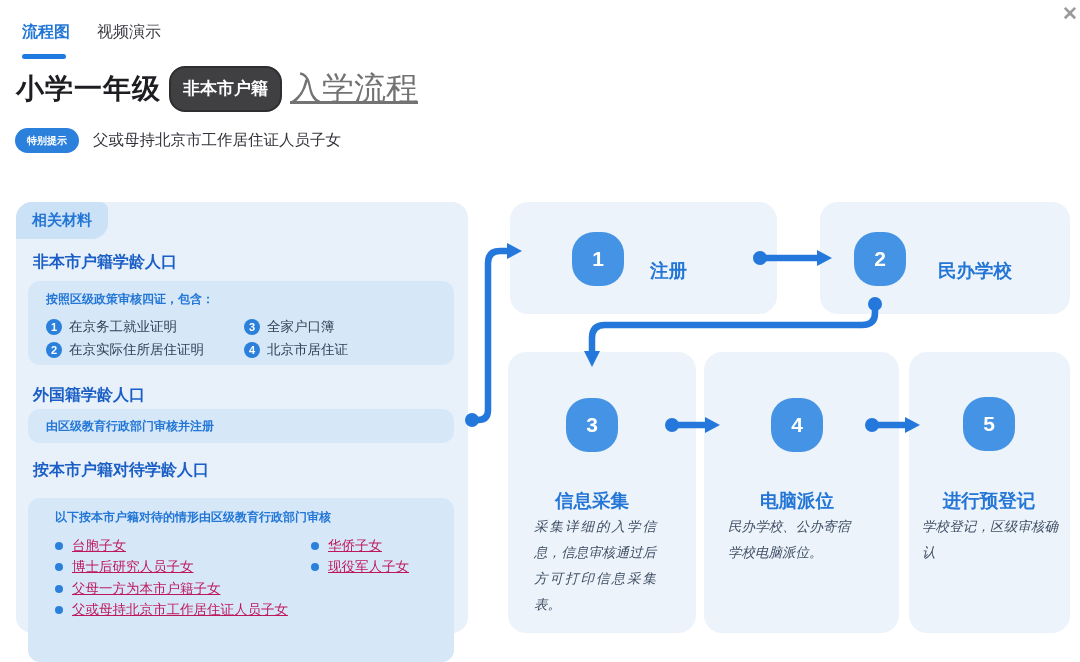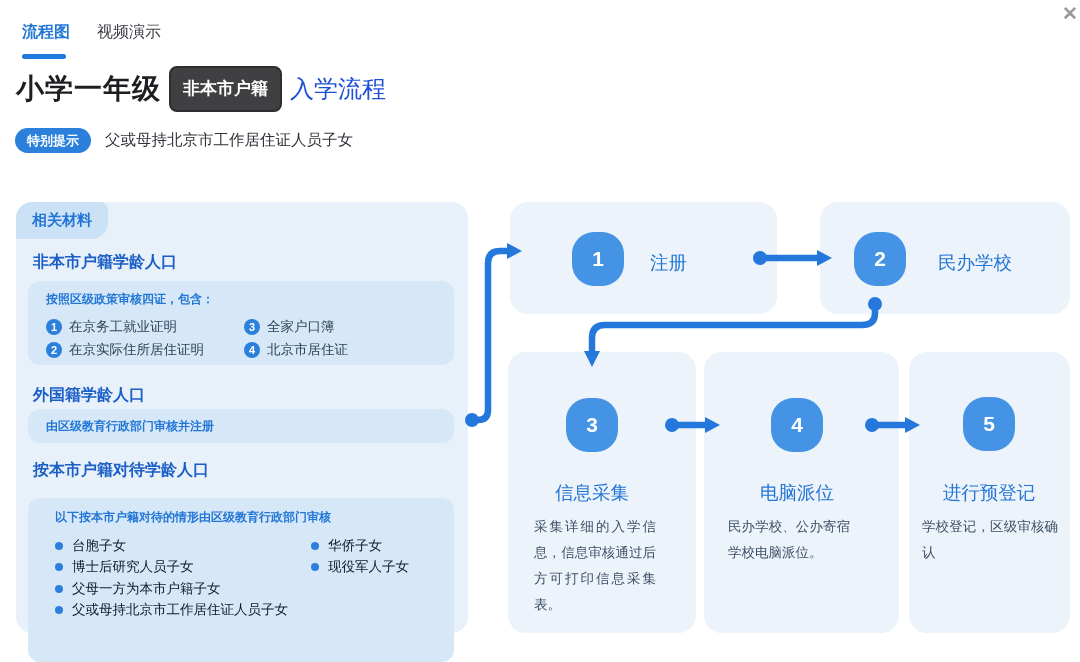--- a/index.html
+++ b/index.html
@@ -9,53 +9,53 @@
   
   .tab{position:absolute;top:22px;font-size:16px;color:#3a3a42;cursor:pointer;}
   .tab.active{color:#2277d6;font-weight:bold;}
   .tab-underline{position:absolute;left:22px;top:54px;width:44px;height:5px;border-radius:3px;background:#1f7ae0;}
   .close-icon{position:absolute;left:1062px;top:2px;font-size:19px;font-weight:bold;color:#9a9a9a;cursor:pointer;}
 
   
   .title-row{position:absolute;left:16px;top:72px;height:34px;display:flex;align-items:center;gap:8px;}
   .title-grade{font-size:28px;font-weight:900;color:#1d1d22;letter-spacing:1px;}
   .title-badge{background:#404043;color:#ffffff;font-size:17px;font-weight:bold;
-               padding:10px 12px;border-radius:8px;border:2px solid #2e2e31;line-height:22px;}
-  .title-suffix{font-size:24px;color:#1d4ed8;}
+               padding:10px 12px;border-radius:16px;border:2px solid #2e2e31;line-height:22px;}
+  .title-suffix{font-size:32px;color:#737373;text-decoration:underline;}
 
   
   .tip-row{position:absolute;left:15px;top:127px;height:26px;display:flex;align-items:center;gap:14px;}
-  .tip-pill{background:#2b80dc;color:#fff;font-size:13px;font-weight:bold;padding:4px 12px;border-radius:14px;line-height:17px;text-align:right;}
+  .tip-pill{background:#2b80dc;color:#fff;font-size:10px;font-weight:bold;padding:4px 12px;border-radius:14px;line-height:17px;text-align:right;}
   .tip-text{font-size:15.5px;color:#32333a;}
 
   
   .panel{position:absolute;left:16px;top:202px;width:452px;height:431px;background:#e8f1fa;border-radius:16px;}
   .panel-tag{position:absolute;left:0;top:0;background:#cbe1f6;color:#2376d6;font-size:15px;font-weight:bold;
              padding:9px 16px;border-radius:16px 8px 16px 0;}
   .sec-heading{position:absolute;left:17px;font-size:16px;font-weight:bold;color:#1a5ec6;}
   .inner-box{position:absolute;left:12px;width:426px;background:#d6e8f8;border-radius:12px;}
   .inner-title{font-size:12px;font-weight:bold;color:#2376d6;}
   .cert-grid{display:grid;grid-template-columns:198px 1fr;grid-auto-rows:23px;margin-top:7px;}
   .cert-item{display:flex;align-items:center;gap:7px;}
   .num-dot{width:16px;height:16px;border-radius:50%;background:#2b80dc;color:#fff;font-size:11px;font-weight:bold;
            display:flex;align-items:center;justify-content:center;flex:0 0 16px;}
   .cert-text{font-size:13.5px;color:#2e4157;}
   .bullet-cols{display:flex;margin-top:9px;}
   .bullet-col{display:flex;flex-direction:column;}
   .bullet-item{display:flex;align-items:center;gap:9px;height:21.5px;}
   .bullet-dot{width:8px;height:8px;border-radius:50%;background:#2b80dc;flex:0 0 8px;}
-  .bullet-text{font-size:13.5px;color:#0f172a;}
+  .bullet-text{font-size:13.5px;color:#be185d;text-decoration:underline;}
 
   
   .flow-card{position:absolute;background:#edf3fa;border-radius:18px;}
   .squircle{position:absolute;width:52px;height:54px;border-radius:22px;background:#4493e5;
             display:flex;align-items:center;justify-content:center;color:#fff;font-size:21px;font-weight:bold;}
-  .step-title{position:absolute;font-size:18.5px;font-weight:normal;color:#2376d6;white-space:nowrap;}
+  .step-title{position:absolute;font-size:18.5px;font-weight:bold;color:#2376d6;white-space:nowrap;margin-top:8px;}
   .step-title.centered{transform:translateX(-50%);}
-  .step-desc{position:absolute;font-size:13.5px;color:#3d4e64;line-height:26px;text-align:justify;}
+  .step-desc{position:absolute;font-size:13.5px;color:#3d4e64;line-height:26px;text-align:justify;font-style:italic;}
 
   .connectors{position:absolute;left:0;top:0;pointer-events:none;}
 </style>
 </head>
 <body>
 
 <div class="stage">
 
   <div class="tab active" style="left:22px">流程图</div>
   <div class="tab" style="left:97px">视频演示</div>

